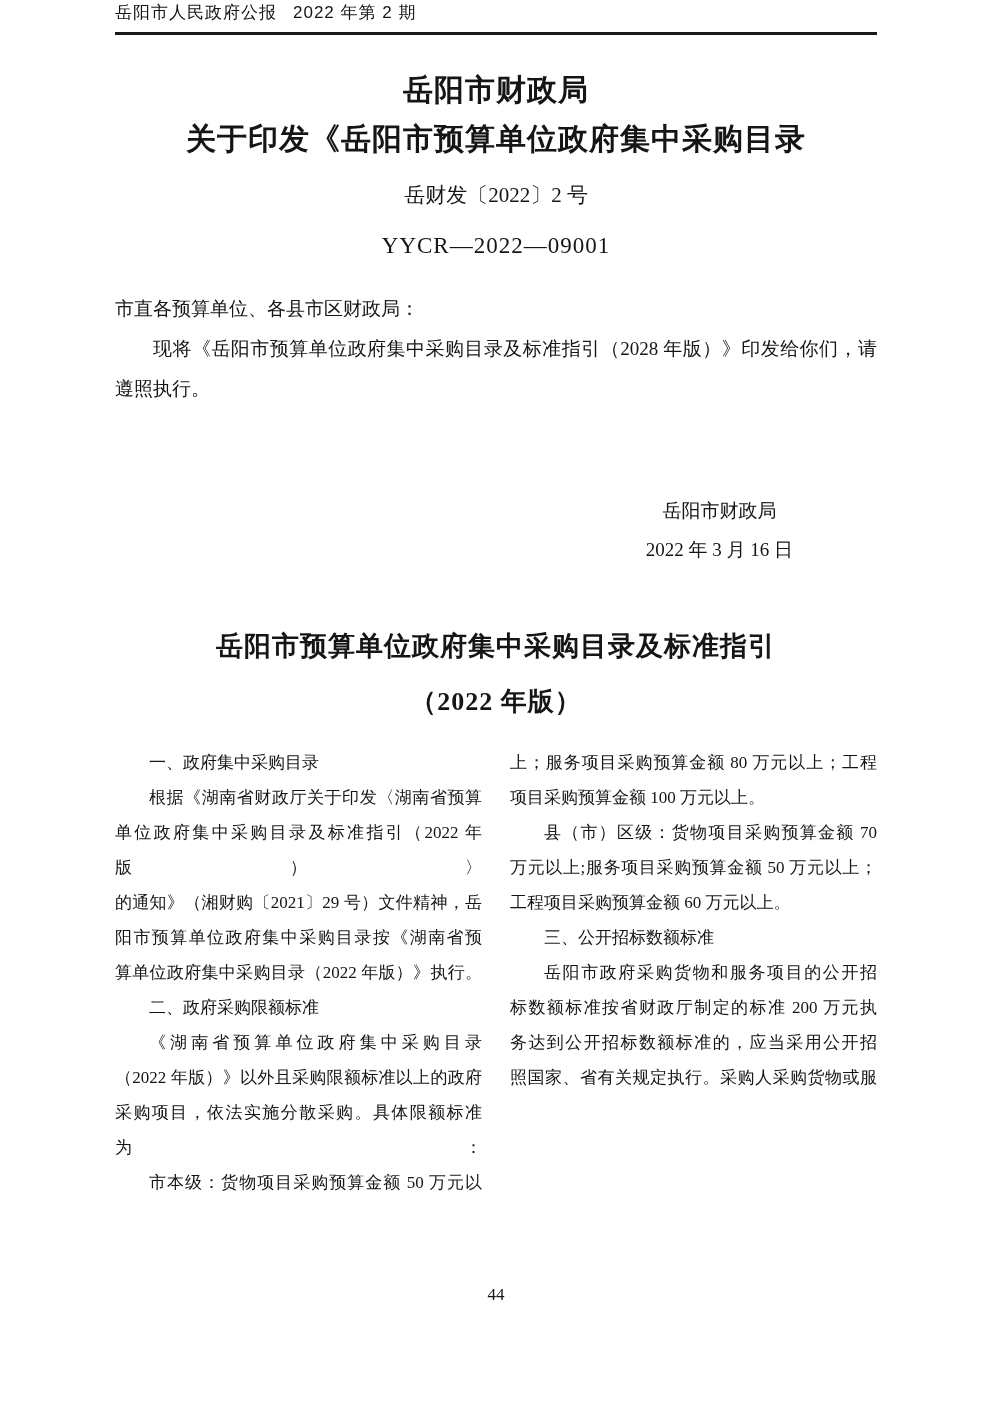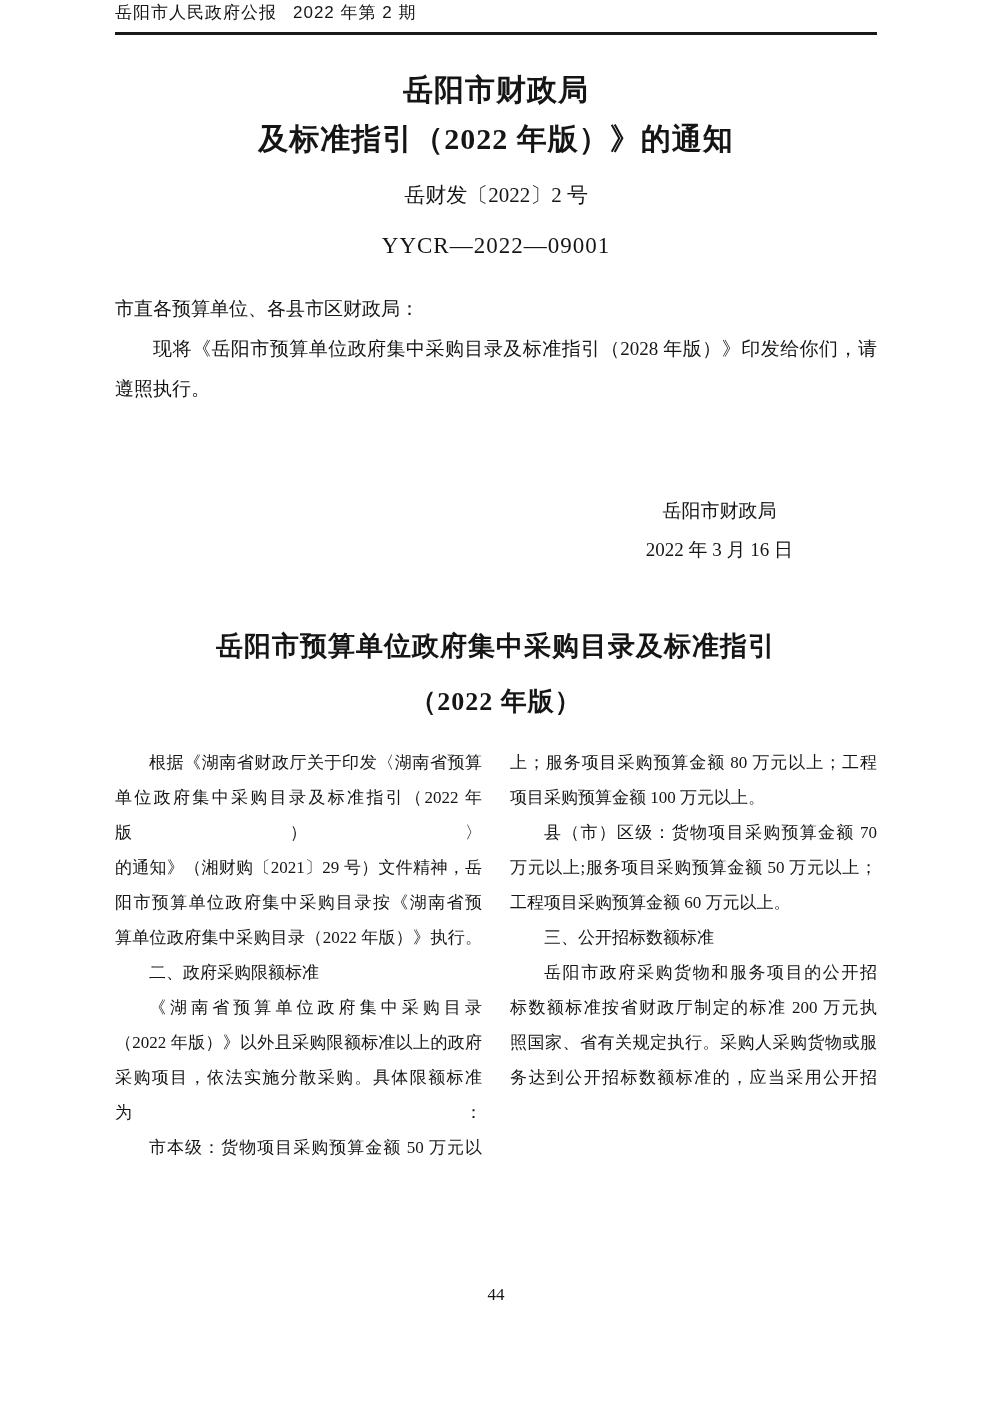--- a/index.html
+++ b/index.html
@@ -102,21 +102,21 @@
 <body>
 
 <div class="content">
 
   <div class="gazette-header">
     <span>岳阳市人民政府公报</span><span class="issue">2022 年第 2 期</span>
   </div>
 
   <div class="notice-title">
     <div>岳阳市财政局</div>
-    <div>及标准指引（2022 年版）》的通知</div>
+    <div>关于印发《岳阳市预算单位政府集中采购目录</div>
   </div>
 
   <div class="doc-no">岳财发〔2022〕2 号</div>
   <div class="doc-code">YYCR—2022—09001</div>
 
   <div class="notice-body">
     <p class="salutation">市直各预算单位、各县市区财政局：</p>
     <p class="para">现将《岳阳市预算单位政府集中采购目录及标准指引（2028 年版）》印发给你们，请遵照执行。</p>
   </div>
 
@@ -127,40 +127,41 @@
     </span>
   </div>
 
   <div class="att-title">
     <div>岳阳市预算单位政府集中采购目录及标准指引</div>
     <div class="sub">（2022 年版）</div>
   </div>
 
   <div class="columns">
     <div class="col">
+      <div class="line indent">一、政府集中采购目录</div>
       <div class="line indent fill">根据《湖南省财政厅关于印发〈湖南省预算</div>
       <div class="line fill">单位政府集中采购目录及标准指引（2022 年版）〉</div>
       <div class="line fill">的通知》（湘财购〔2021〕29 号）文件精神，岳</div>
       <div class="line fill">阳市预算单位政府集中采购目录按《湖南省预</div>
       <div class="line fill">算单位政府集中采购目录（2022 年版）》执行。</div>
       <div class="line indent">二、政府采购限额标准</div>
       <div class="line indent fill">《湖南省预算单位政府集中采购目录</div>
       <div class="line fill">（2022 年版）》以外且采购限额标准以上的政府</div>
       <div class="line fill">采购项目，依法实施分散采购。具体限额标准为：</div>
       <div class="line indent fill">市本级：货物项目采购预算金额 50 万元以</div>
     </div>
     <div class="col">
       <div class="line fill">上；服务项目采购预算金额 80 万元以上；工程</div>
       <div class="line">项目采购预算金额 100 万元以上。</div>
       <div class="line indent fill">县（市）区级：货物项目采购预算金额 70</div>
       <div class="line fill">万元以上;服务项目采购预算金额 50 万元以上；</div>
       <div class="line">工程项目采购预算金额 60 万元以上。</div>
       <div class="line indent">三、公开招标数额标准</div>
       <div class="line indent fill">岳阳市政府采购货物和服务项目的公开招</div>
       <div class="line fill">标数额标准按省财政厅制定的标准 200 万元执</div>
+      <div class="line fill">务达到公开招标数额标准的，应当采用公开招</div>
       <div class="line fill">照国家、省有关规定执行。采购人采购货物或服</div>
-      <div class="line fill">务达到公开招标数额标准的，应当采用公开招</div>
     </div>
   </div>
 
 </div>
 
 <div class="page-number">44</div>
 
 </body></html>

